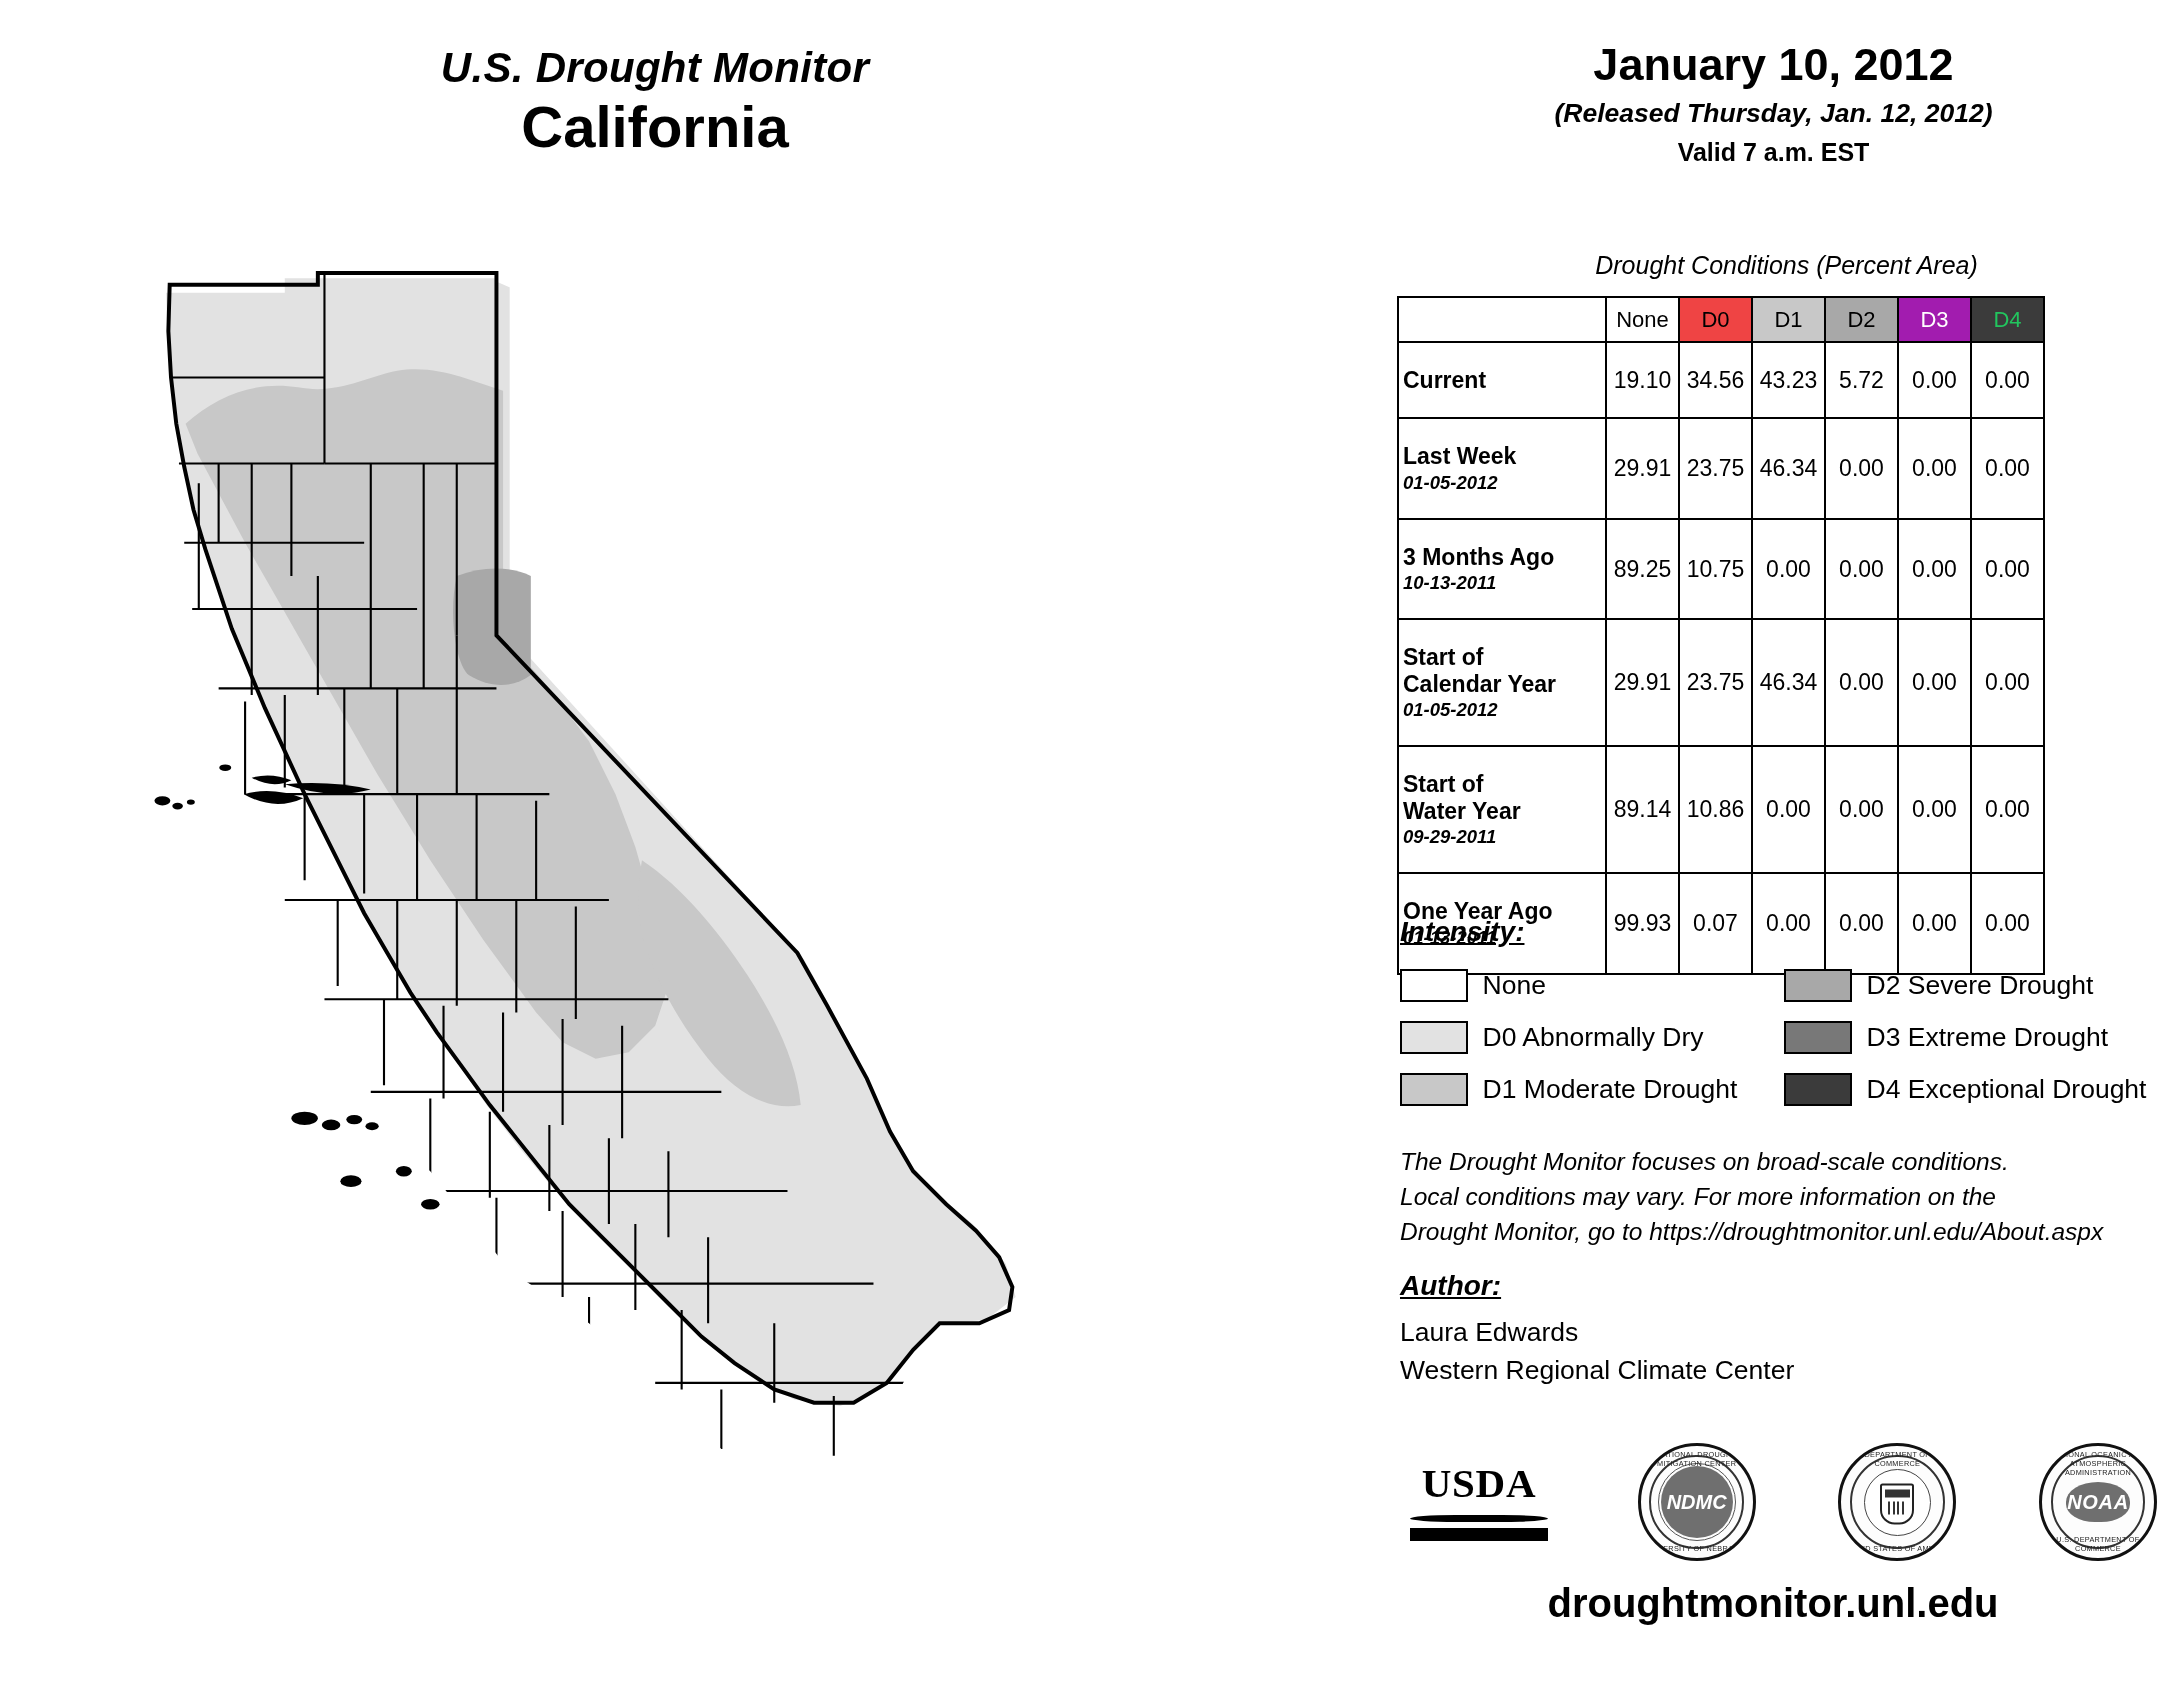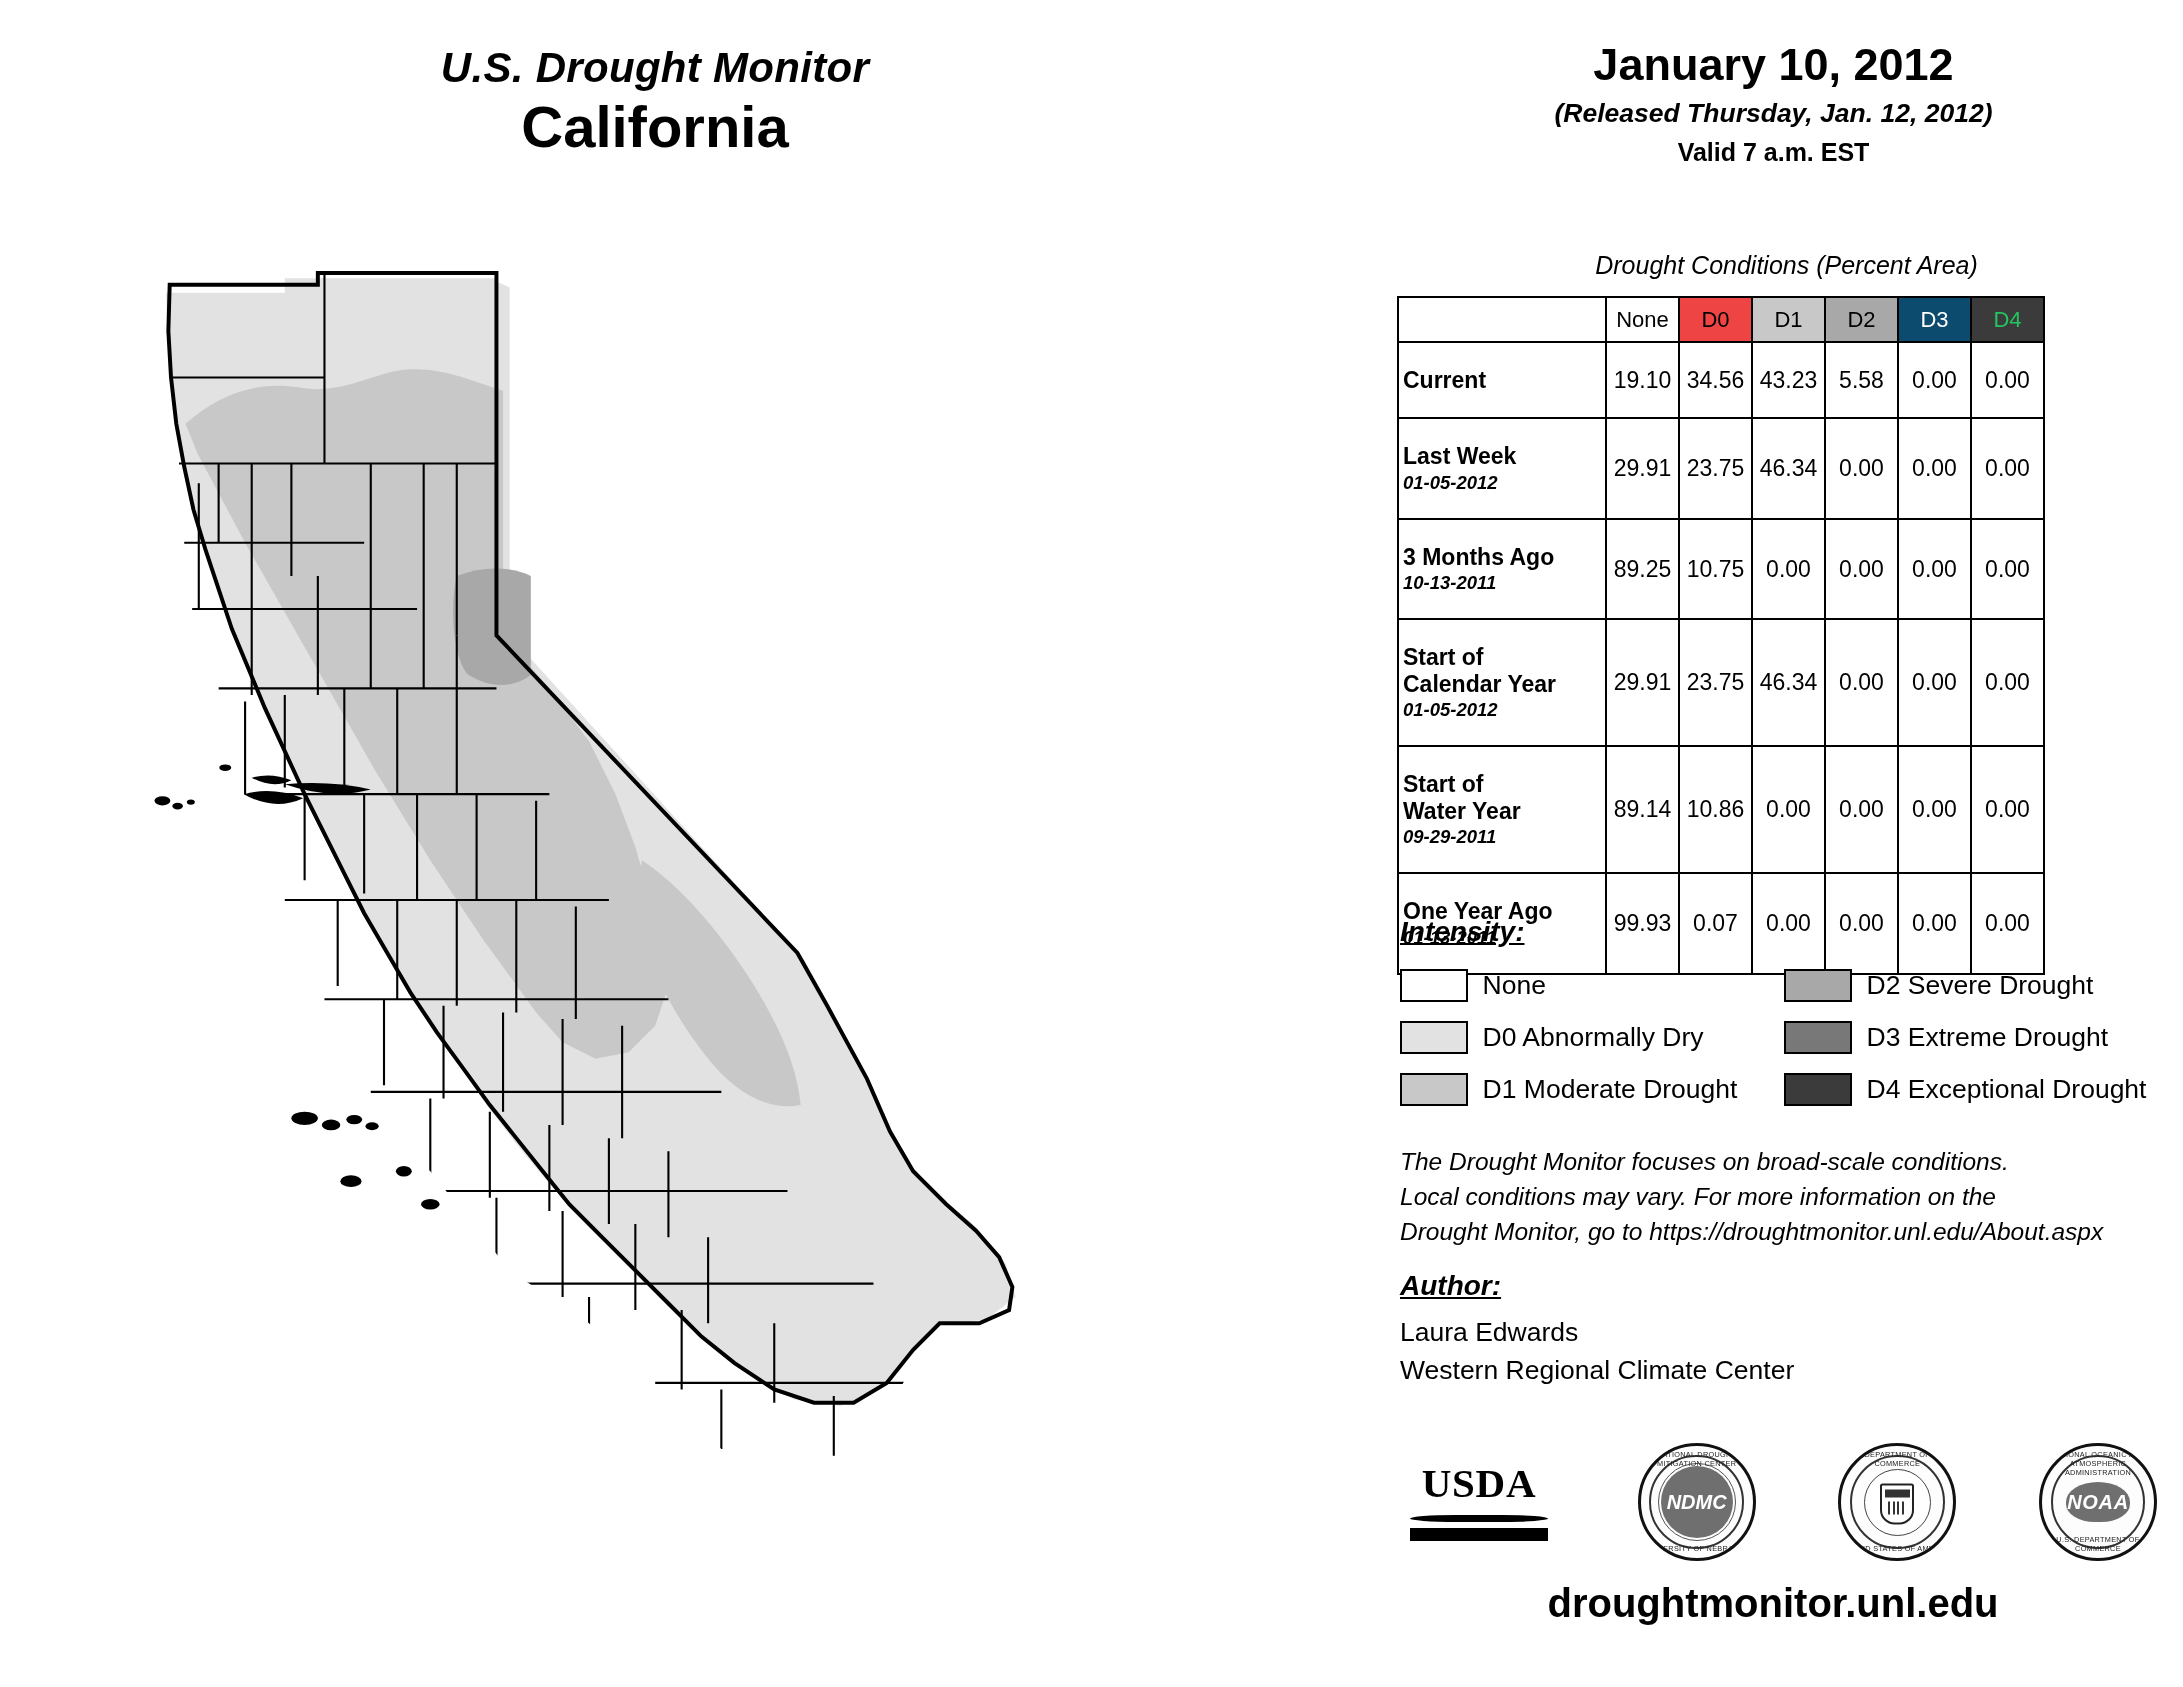--- a/index.html
+++ b/index.html
@@ -130,21 +130,21 @@
   }
   table.dm td.val {
     width: 69px;
     height: 64px;
     font-size: 23px;
   }
   th.hdr-none { background: #ffffff; }
   th.hdr-d0 { background: #ef4444; }
   th.hdr-d1 { background: #c8c8c8; }
   th.hdr-d2 { background: #a8a8a8; }
-  th.hdr-d3 { background: #0c4a6e; color: #ffffff; }
+  th.hdr-d3 { background: #a21caf; color: #ffffff; }
   th.hdr-d4 { background: #3b3b3b; color: #22c55e; }
   th.corner { border: none; background: transparent; }
 
   
   .intensity-title {
     position: absolute;
     left: 37px;
     top: 916px;
     font-style: italic;
     font-weight: bold;
@@ -527,21 +527,21 @@
         </tr>
       </thead>
       <tbody>
         <tr>
           <td class="rowlabel">
             <div class="rl-main">Current</div>
           </td>
           <td class="val">19.10</td>
           <td class="val">34.56</td>
           <td class="val">43.23</td>
-          <td class="val">5.58</td>
+          <td class="val">5.72</td>
           <td class="val">0.00</td>
           <td class="val">0.00</td>
         </tr>
 
         <tr>
           <td class="rowlabel">
             <div class="rl-main">Last Week</div>
             <div class="rl-sub">01-05-2012</div>
           </td>
           <td class="val">29.91</td>

